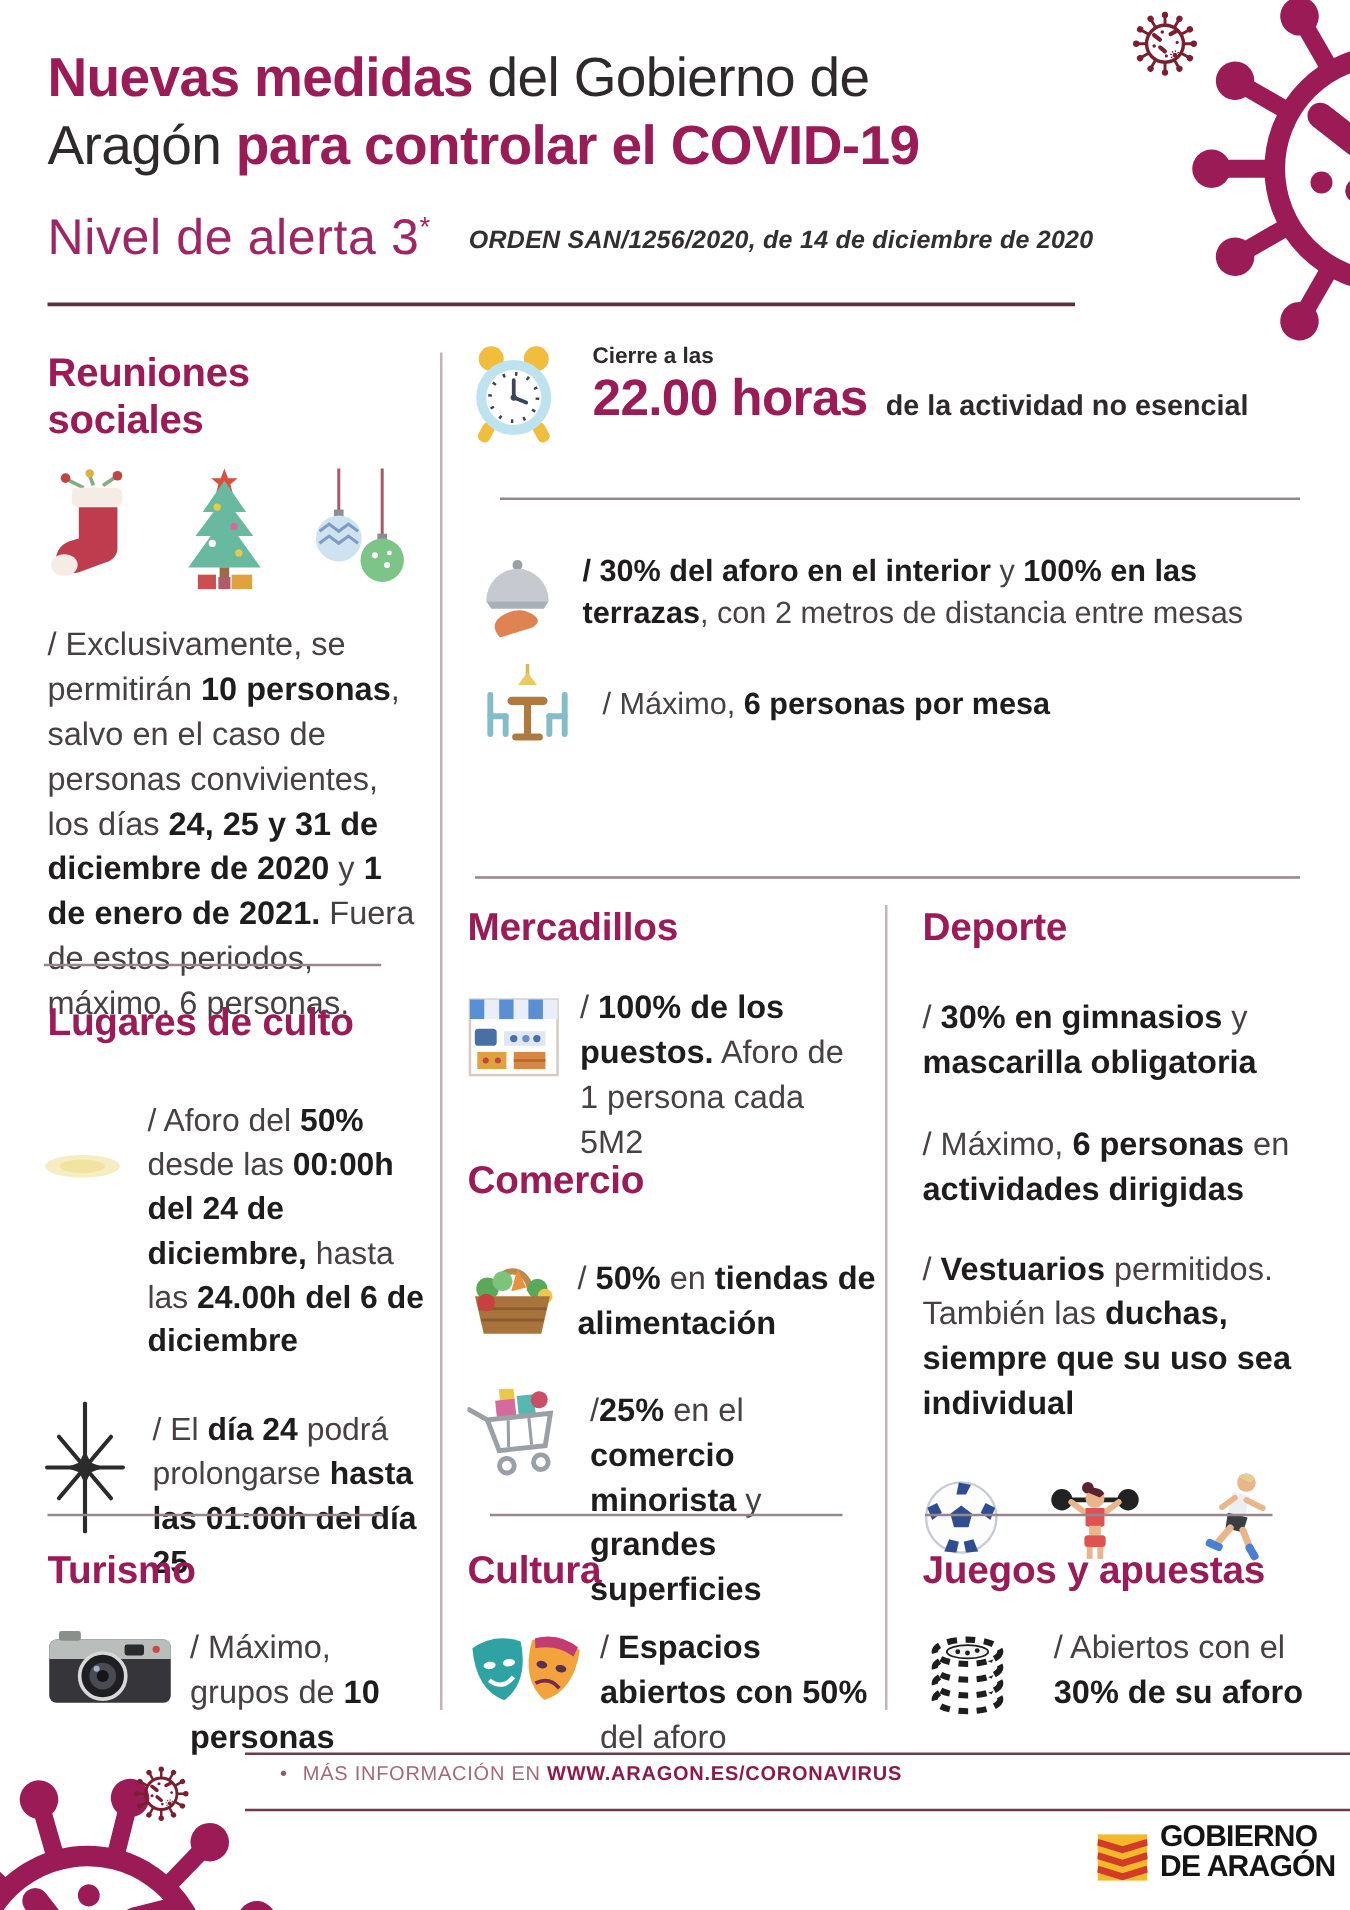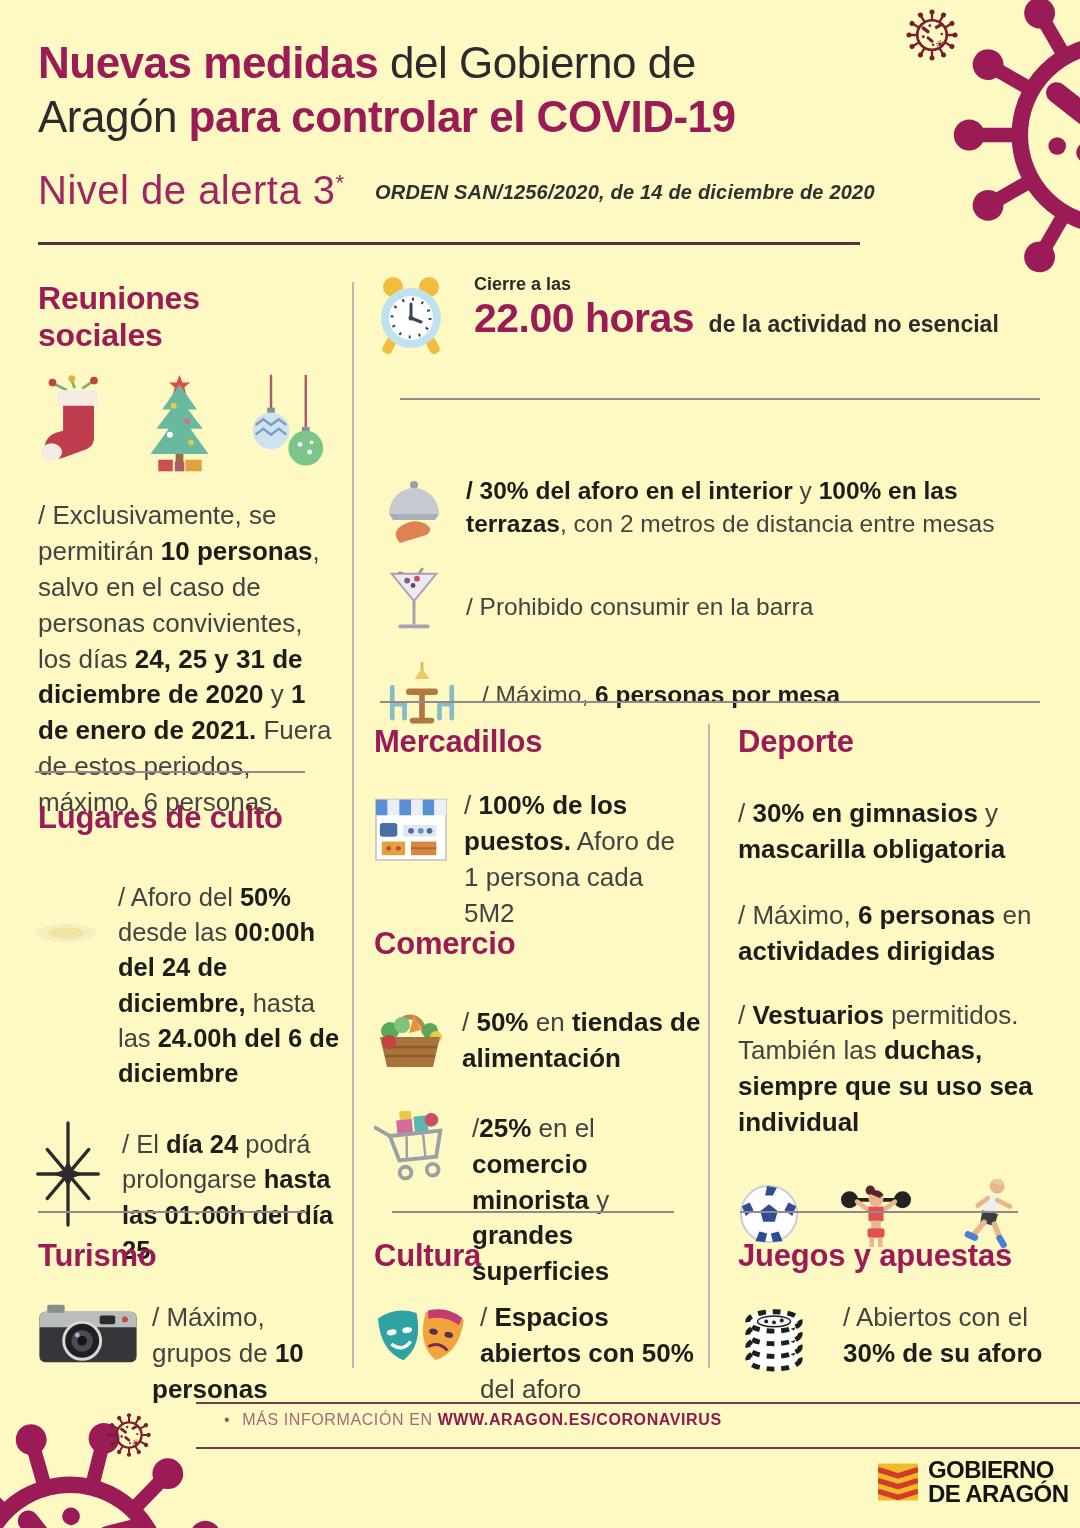--- a/index.html
+++ b/index.html
@@ -5,21 +5,21 @@
   :root{
     --accent:#9b1b57;
     --dark:#2e2a2c;
     --body:#474143;
     --div:#97868c;
     --frule:#6e3a4c;
   }
   *{box-sizing:border-box;margin:0;padding:0;}
   html,body{background:#e9e9e9;}
   .page{
-    position:relative;width:1080px;height:1528px;background:#fef9c3;
+    position:relative;width:1080px;height:1528px;background:#ffffff;
     overflow:hidden;font-family:"Liberation Sans",sans-serif;color:var(--dark);
     margin:0 auto;
   }
   .abs{position:absolute;}
   .rule{position:absolute;background:var(--div);height:2px;}
   .vrule{position:absolute;background:#c3b4ba;width:2px;}
 
   
   .title{left:38px;top:36px;width:830px;font-size:44px;line-height:1.22;
          font-weight:400;color:var(--dark);letter-spacing:-0.5px;}
@@ -42,21 +42,21 @@
   .closure{left:372px;top:274px;width:690px;display:flex;gap:24px;align-items:flex-start;}
   .cl-l1{font-size:18px;font-weight:700;color:var(--dark);}
   .cl-time{font-size:41px;font-weight:800;color:var(--accent);letter-spacing:-0.5px;}
   .cl-suf{font-size:23px;font-weight:700;color:var(--dark);margin-left:10px;}
 
   
   .foot-row{left:224px;top:1411px;width:830px;font-size:16px;letter-spacing:0.6px;}
   .foot-bullet{color:#8e5a6b;margin-right:12px;}
   .foot-pre{color:#a4687c;font-weight:400;}
   .foot-url{color:#8e1a4d;font-weight:800;}
-  .logo{left:878px;top:1458px;display:flex;gap:10px;align-items:center;}
+  .logo{left:878px;top:1458px;display:flex;gap:10px;align-items:flex-end;}
   .logo-txt{font-size:24px;font-weight:800;line-height:0.98;color:#141414;letter-spacing:-0.6px;}
 
   .virus{color:var(--accent);}
   .virus.small{color:#7a1f2f;}
 </style>
 </head>
 <body>
 
 <div class="page">
 
@@ -220,45 +220,30 @@
         <circle cx="58" cy="72" r="2.5" fill="#ffffff"></circle>
           <circle cx="68" cy="80" r="2.5" fill="#ffffff"></circle>
           <circle cx="70" cy="70" r="2" fill="#ffffff"></circle>
       </svg>
     </div>
     <p class="bt" style="margin-top:22px;font-size:26px"><span>/ Exclusivamente, se permitirán </span><span class="b">10 personas</span><span>, salvo en el caso de personas convivientes, los días </span><span class="b">24, 25 y 31 de diciembre de 2020</span><span> y </span><span class="b">1 de enero de 2021.</span><span> Fuera de estos periodos, máximo, 6 personas.</span></p>
   </div>
   <div class="rule" style="left:35px;top:771px;width:270px"></div>
 
   <div class="abs" style="left:378px;top:420px;width:672px">
-    <div class="item" style="margin-top:54px">
+    <div class="item" style="margin-top:21px">
       <span class="ic">
         <svg width="66" height="70" viewBox="0 0 66 70">
           <circle cx="33" cy="11" r="4" fill="#9aa0a8"></circle>
           <path d="M8 40 a25 26 0 0 1 50 0 Z" fill="#c6cad0"></path>
           <path d="M8 40 h50 l-4 6 h-42 Z" fill="#aab0b8"></path>
           <path d="M20 52 q14 -9 26 -1 q7 5 -1 10 l-26 8 q-9 -10 1 -17 Z" fill="#df8352"></path>
         </svg>
       </span>
       <p class="bt" style="max-width:585px;font-size:24.5px;line-height:1.35"><span class="b">/ 30% del aforo en el interior</span><span> y </span><span class="b">100% en las terrazas</span><span>, con 2 metros de distancia entre mesas</span></p>
-    </div>
-    <div class="item" style="margin-top:22px">
-      <span class="ic">
-        <svg width="54" height="76" viewBox="0 0 54 78">
-          <line x1="36" y1="2" x2="28" y2="14" stroke="#9aa0a8" stroke-width="3"></line>
-          <circle cx="13" cy="11" r="5" fill="#c94f66"></circle>
-          <path d="M4 8 h46 l-23 28 z" fill="#eee8f2" stroke="#a79fb2" stroke-width="2"></path>
-          <circle cx="20" cy="15" r="3" fill="#7a5f8a"></circle>
-            <circle cx="30" cy="13" r="3" fill="#c94f66"></circle>
-            <circle cx="26" cy="20" r="2.5" fill="#5a4a6a"></circle>
-          <line x1="27" y1="36" x2="27" y2="60" stroke="#a79fb2" stroke-width="3"></line>
-          <line x1="13" y1="62" x2="41" y2="62" stroke="#a79fb2" stroke-width="4" stroke-linecap="round"></line>
-        </svg>
-      </span>
-      <p class="bt" style="max-width:585px;font-size:24.5px;line-height:1.35;margin-top:24px"><span>/ Prohibido consumir en la barra</span></p>
     </div>
     <div class="item" style="margin-top:20px">
       <span class="ic">
         <svg width="88" height="68" viewBox="0 0 88 72">
           <line x1="44" y1="0" x2="44" y2="10" stroke="#d8b85a" stroke-width="3"></line>
           <path d="M36 18 l8 -11 l8 11 z" fill="#e8c964"></path>
           <rect x="27" y="28" width="34" height="7" rx="3.5" fill="#b07a3e"></rect>
           <rect x="41" y="33" width="6" height="28" fill="#b07a3e"></rect>
           <rect x="31" y="59" width="26" height="6" rx="3" fill="#b07a3e"></rect>
           <g fill="#85bcc8">

